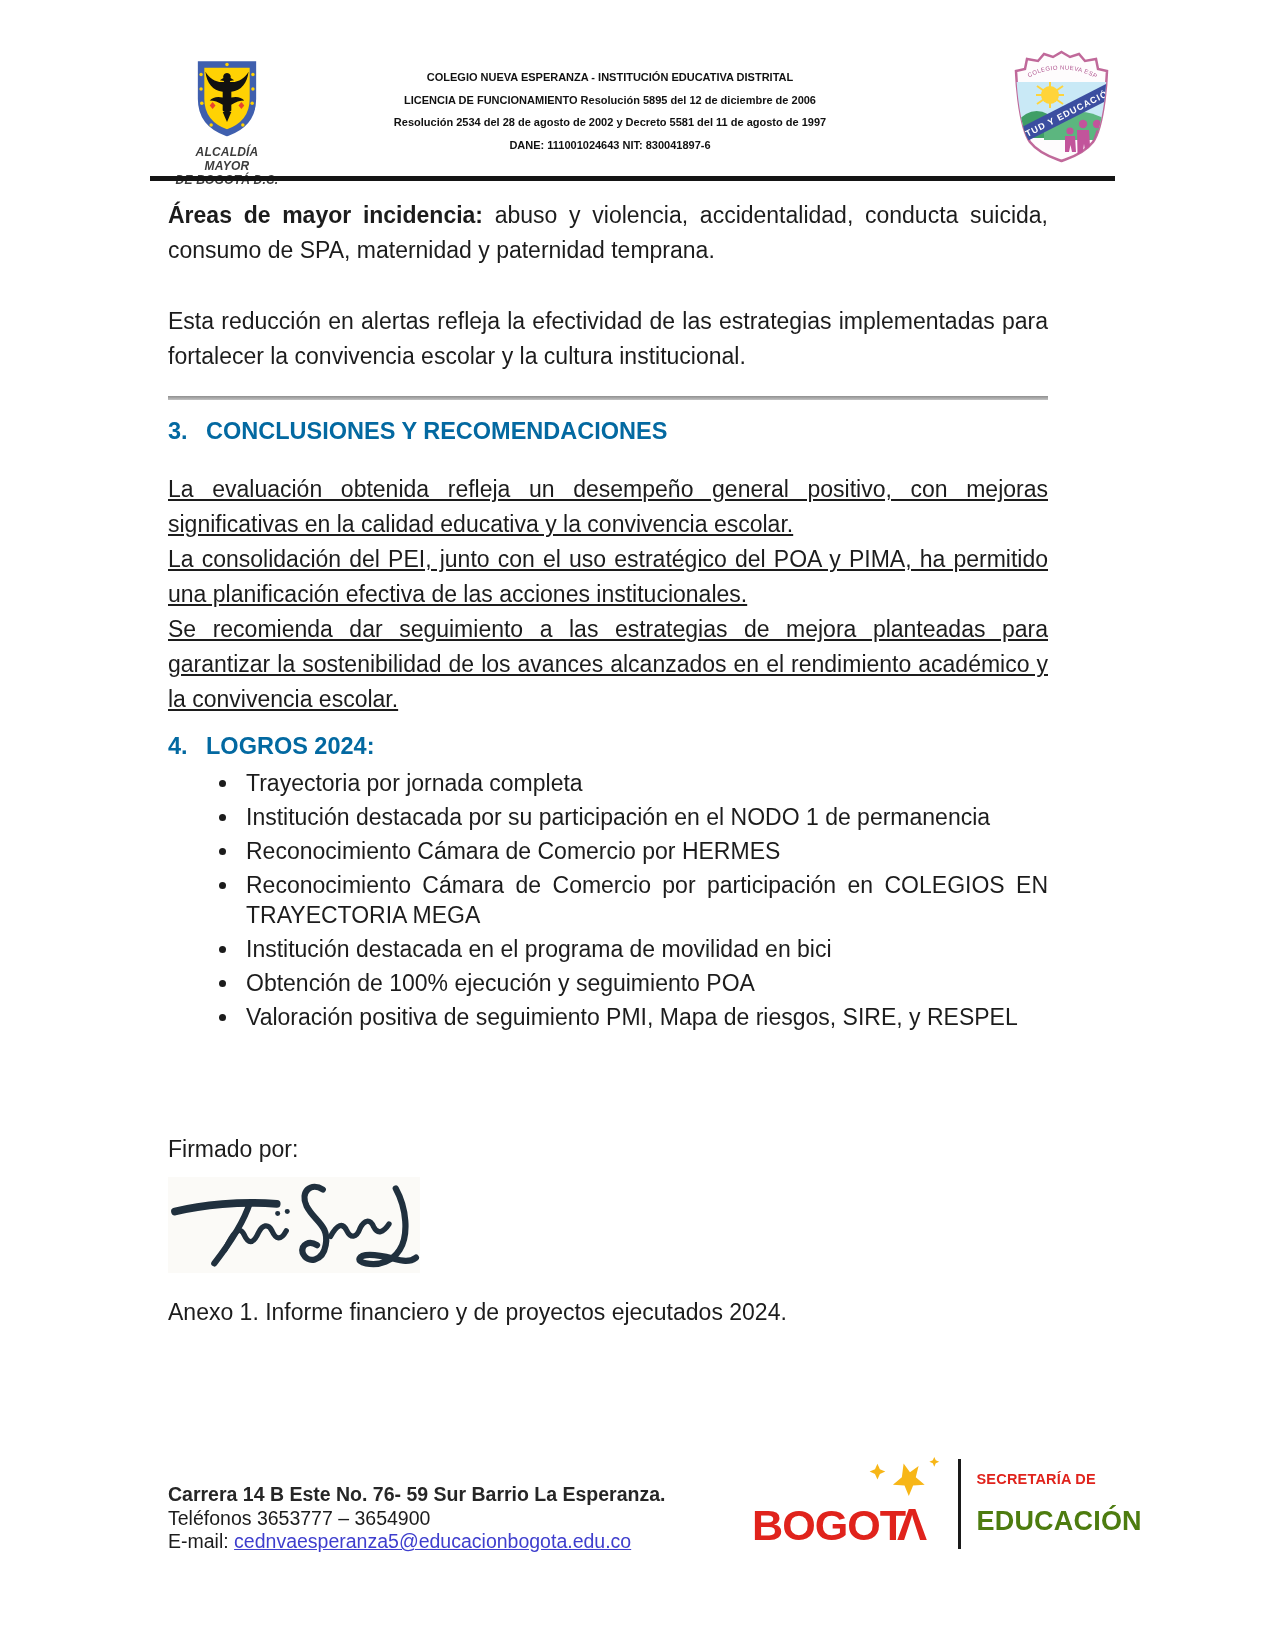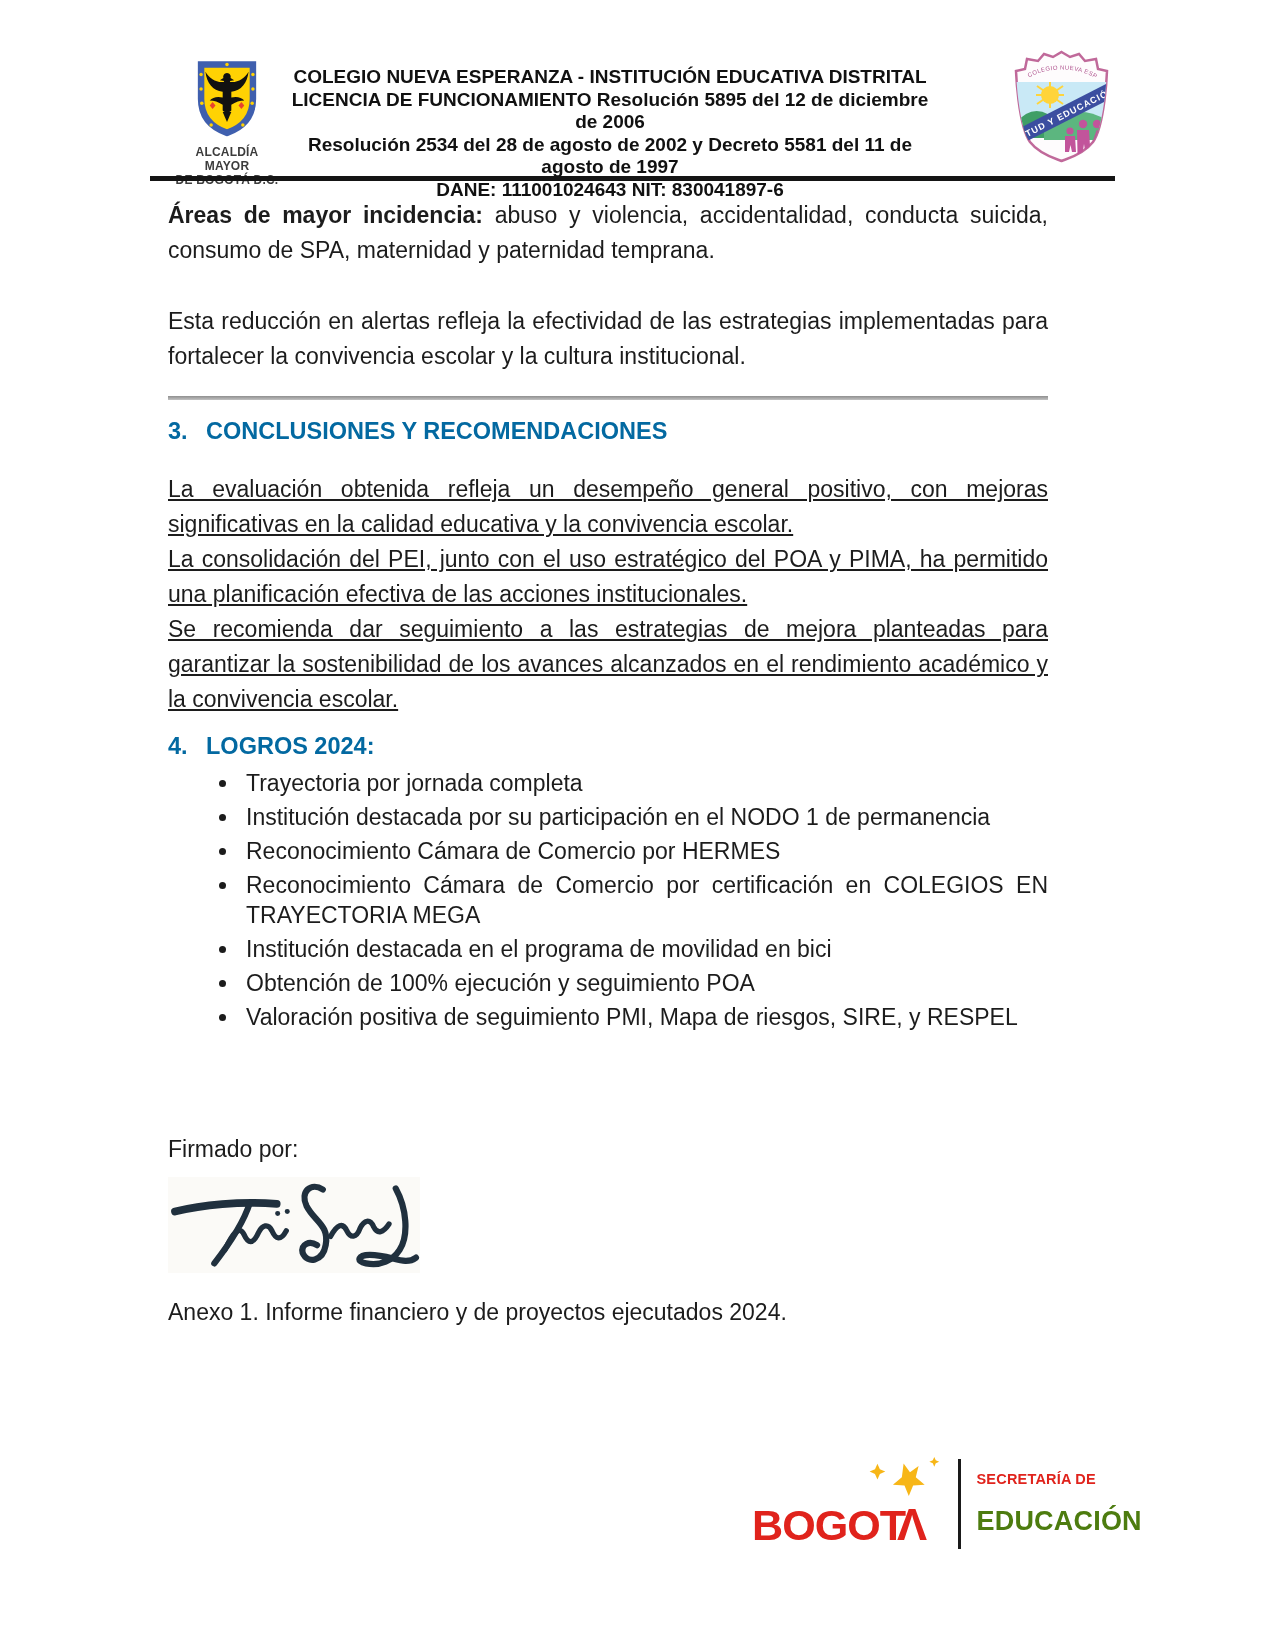--- a/index.html
+++ b/index.html
@@ -4,23 +4,23 @@
 <style>
   html,body { margin:0; padding:0; background:#e8e8e8; }
   .page {
     position:relative; width:1276px; height:1651px; margin:0 auto;
     background:#ffffff; font-family:"Liberation Sans", sans-serif;
     color:#1c1c1c; overflow:hidden;
   }
 
   
   .alcaldia { position:absolute; left:175px; top:60px; width:104px; text-align:center; }
-  .alcaldia .caption { font-weight:bold; font-size:12px; line-height:14px; color:#3c3c3c; letter-spacing:0.2px; margin-top:3px; }
+  .alcaldia .caption { font-weight:bold; font-size:12px; line-height:14px; color:#3c3c3c; letter-spacing:0.2px; margin-top:3px;font-style:italic; }
   .header-text { position:absolute; left:282px; top:66px; width:656px; text-align:center; font-weight:bold; }
-  .header-text .hline { font-size:19px; line-height:22.5px; color:#111; }
+  .header-text .hline { font-size:11px; line-height:22.5px; color:#111; }
   .crest { position:absolute; left:1004px; top:46px; }
   .black-rule { position:absolute; left:150px; top:176px; width:965px; height:5px; background:#151515; }
 
   
   .content { position:absolute; left:168px; top:198px; width:880px; }
   .para { margin:0; text-align:justify; font-size:23px; line-height:35px; }
   .para + .para-gap { margin-top:36px; }
   .gray-rule { margin-top:22px; height:4px; width:880px;
     background:linear-gradient(#8f8f8f, #c2c2c2); border:0; }
   .sec-heading { margin:18px 0 0 0; font-size:23.5px; font-weight:bold; color:#0369a1; }
@@ -143,21 +143,21 @@
       <p class="para">Se recomienda dar seguimiento a las estrategias de mejora planteadas para garantizar la sostenibilidad de los avances alcanzados en el rendimiento académico y la convivencia escolar.</p>
     </div>
 
     <h3 class="sec-heading" style="margin-top:16px"><span class="num">4.</span><span>LOGROS 2024:</span></h3>
 
 
     <ul class="logros">
       <li>Trayectoria por jornada completa</li>
       <li>Institución destacada por su participación en el NODO 1 de permanencia</li>
       <li>Reconocimiento Cámara de Comercio por HERMES</li>
-      <li>Reconocimiento Cámara de Comercio por certificación en COLEGIOS EN TRAYECTORIA MEGA</li>
+      <li>Reconocimiento Cámara de Comercio por participación en COLEGIOS EN TRAYECTORIA MEGA</li>
       <li>Institución destacada en el programa de movilidad en bici</li>
       <li>Obtención de 100% ejecución y seguimiento POA</li>
       <li>Valoración positiva de seguimiento PMI, Mapa de riesgos, SIRE, y RESPEL</li>
     </ul>
 
     <p class="para firmado">Firmado por:</p>
 
     <div class="sig-wrap">
       <svg width="252" height="96" viewBox="0 0 260 100">
         <g fill="none" stroke="#20303e" stroke-linecap="round" stroke-linejoin="round">
@@ -170,20 +170,25 @@
           <path d="M168,62 C175,49 181,47 185,56 C189,64 195,64 199,53 C203,45 209,43 213,52 C217,60 223,58 229,49" stroke-width="5.5"></path>
           <path d="M236,12 C247,32 250,60 240,76 C233,87 220,93 205,90 C194,88 197,81 209,81 C232,81 245,93 257,84" stroke-width="6.5"></path>
         </g>
       </svg>
     </div>
 
 
     <p class="para annex">Anexo 1. Informe financiero y de proyectos ejecutados 2024.</p>
   </div>
 
+  <div class="footer-left">
+    <div class="addr">Carrera 14 B Este No. 76- 59 Sur Barrio La Esperanza.</div>
+    <div>Teléfonos 3653777 – 3654900</div>
+    <div><span>E-mail: </span><a href="#">cednvaesperanza5@educacionbogota.edu.co</a></div>
+  </div>
 
   <div class="bogota-block">
     <span>
       <svg width="196" height="100" viewBox="0 0 200 102">
         <polygon fill="#f7b617" points="128,12 130.5,17.5 136,20 130.5,22.5 128,28 125.5,22.5 120,20 125.5,17.5"></polygon>
         <polygon fill="#f7b617" points="186,5 187.5,8.5 191,10 187.5,11.5 186,15 184.5,11.5 181,10 184.5,8.5"></polygon>
         <polygon fill="#f7b617" points="154.7,11.8 161.2,20.6 170,14.2 167.1,25.7 176.2,33.3 164.4,34.1 160,45 155.6,34.1 143.8,33.3 152.9,25.7"></polygon>
         <text x="0" y="90" font-size="44" font-weight="bold" fill="#e0231c" letter-spacing="-1" font-family="Liberation Sans, sans-serif">BOGOT</text>
         <text x="148" y="90" font-size="46" font-weight="bold" fill="#e0231c" font-family="Liberation Sans, sans-serif">Λ</text>
       </svg>

